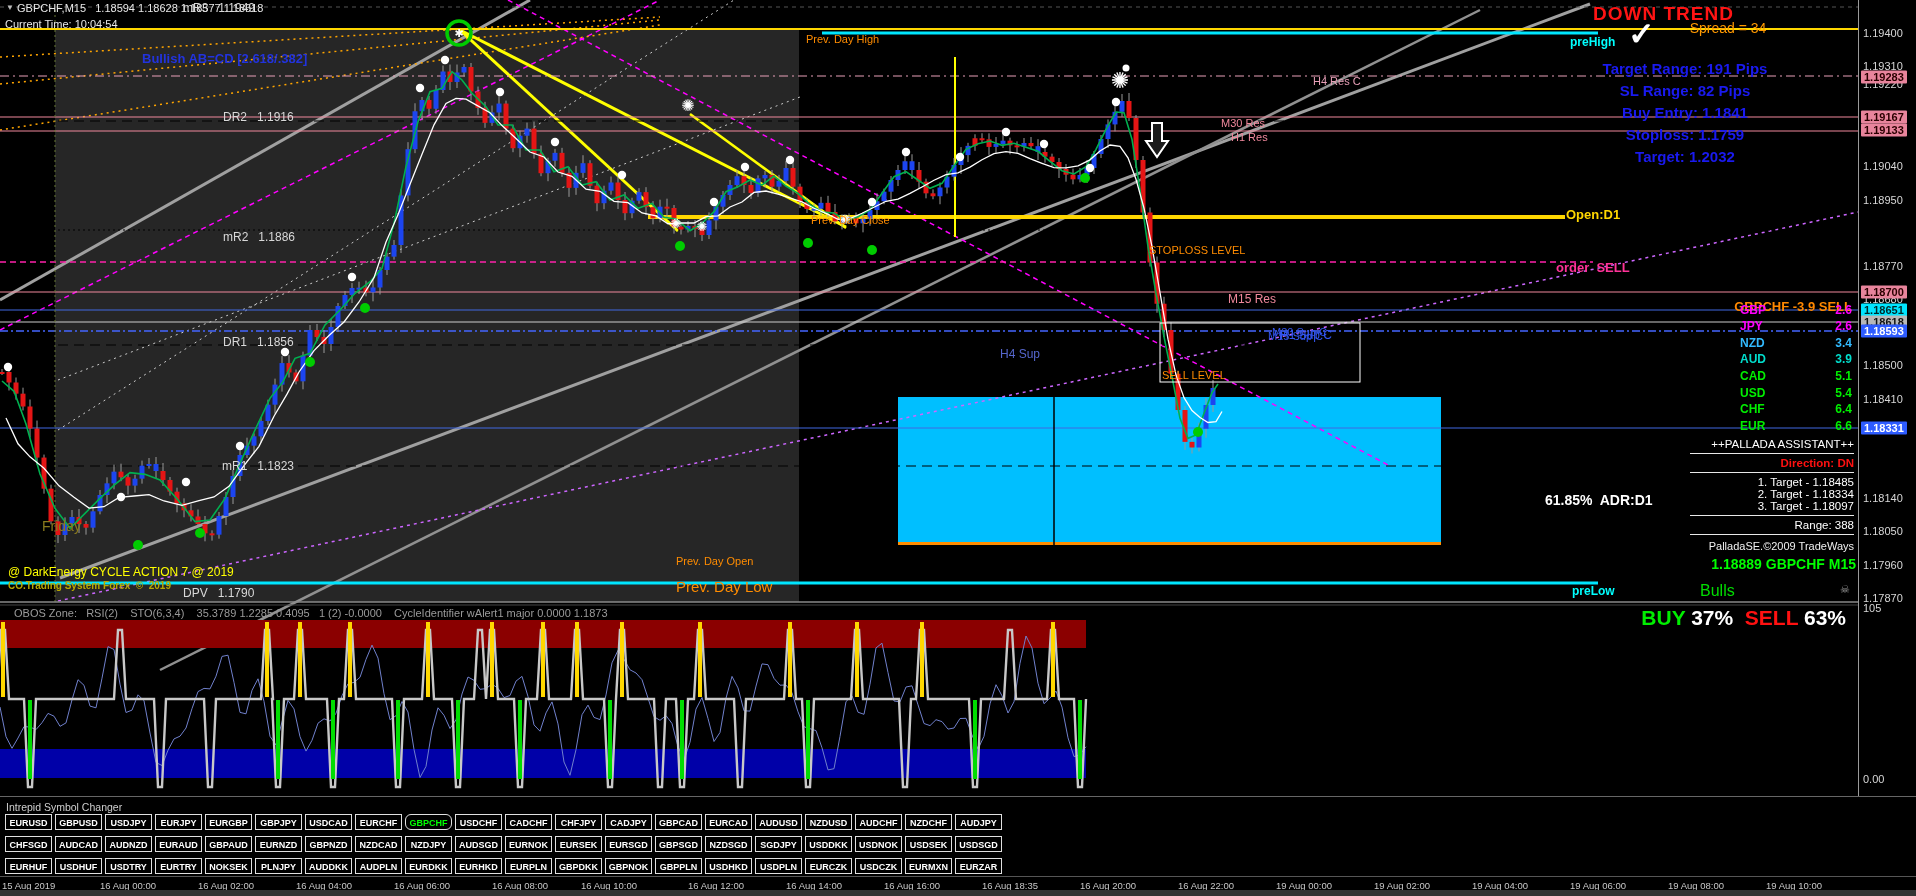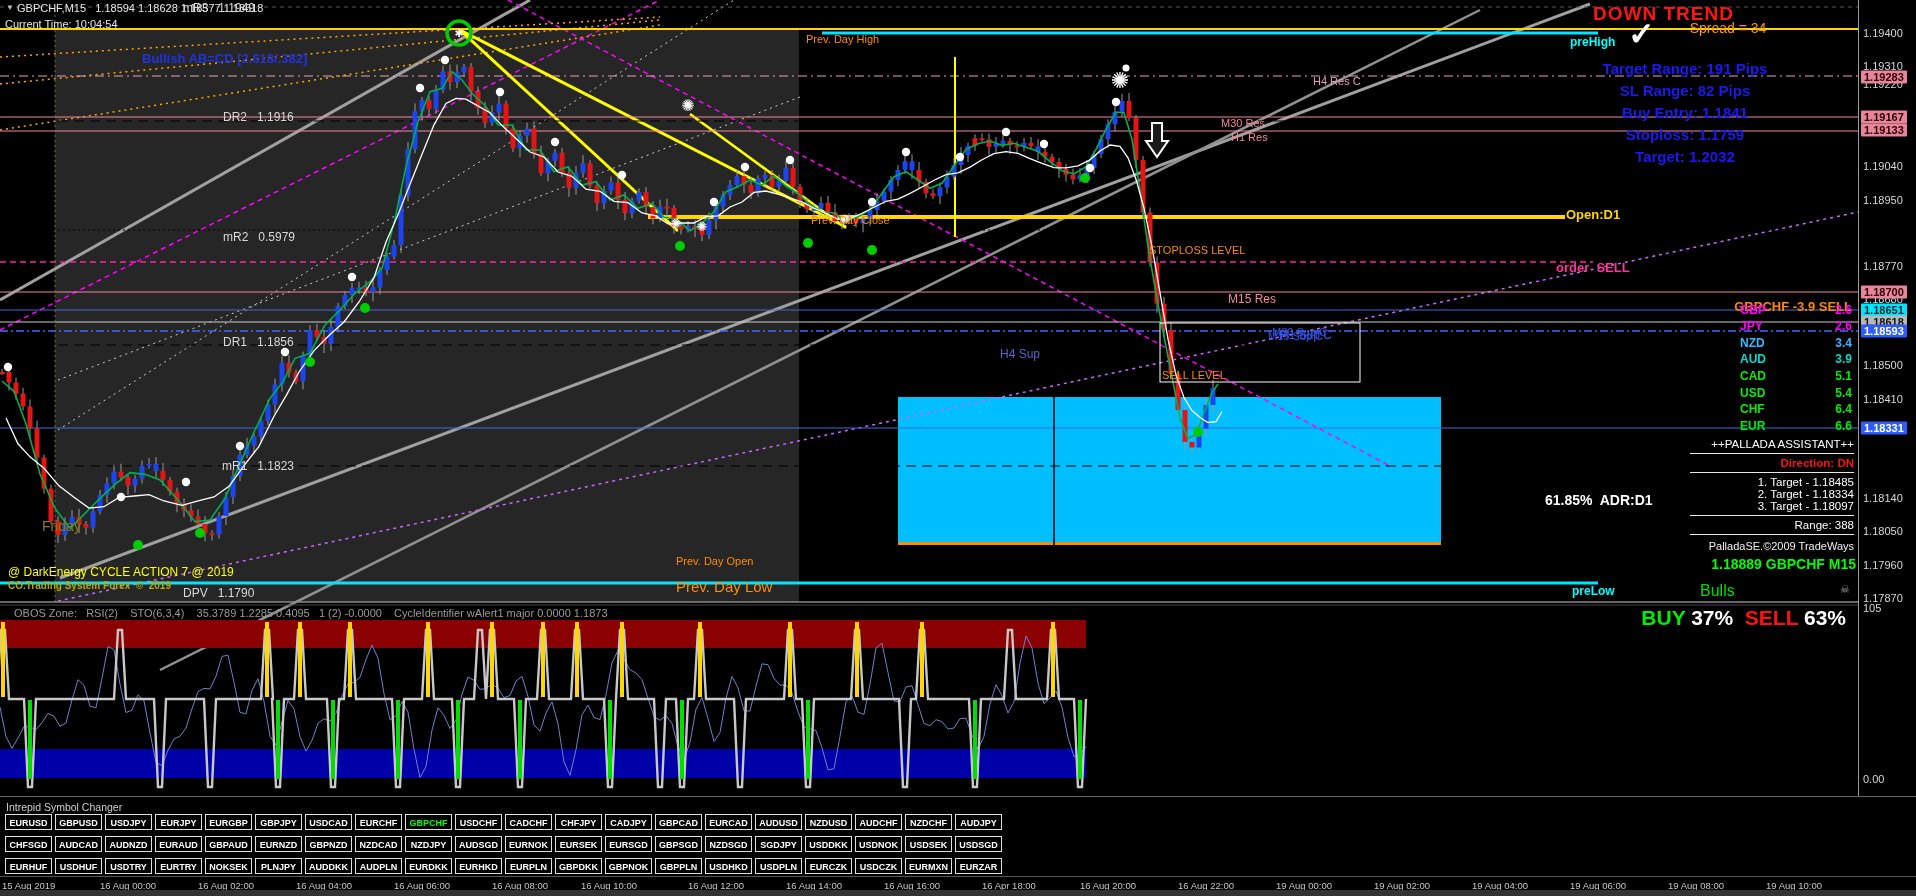--- a/index.html
+++ b/index.html
@@ -604,21 +604,21 @@
       <div class="badge" style="top: 310px; background: rgb(0, 229, 255); color: rgb(0, 42, 42);">1.18651</div>
       <div class="badge" style="top: 322px; background: rgb(184, 184, 184); color: rgb(17, 17, 17);">1.18618</div>
       <div class="badge" style="top: 331px; background: rgb(46, 92, 255); color: rgb(255, 255, 255);">1.18593</div>
       <div class="badge" style="top: 428px; background: rgb(46, 92, 255); color: rgb(255, 255, 255);">1.18331</div>
     </div>
 
   <div id="labels-layer">
       <div class="lbl" style="left: 183px; top: 2px; color: rgb(216, 216, 216); font-size: 12px; font-weight: normal;">mR3   1.1949</div>
       <div class="lbl" style="left: 142px; top: 52px; color: rgb(34, 51, 221); font-size: 13px; font-weight: bold;">Bullish AB=CD [2.618/.382]</div>
       <div class="lbl" style="left: 223px; top: 111px; color: rgb(216, 216, 216); font-size: 12px; font-weight: normal;">DR2   1.1916</div>
-      <div class="lbl" style="left: 223px; top: 231px; color: rgb(216, 216, 216); font-size: 12px; font-weight: normal;">mR2   0.5979</div>
+      <div class="lbl" style="left: 223px; top: 231px; color: rgb(216, 216, 216); font-size: 12px; font-weight: normal;">mR2   1.1886</div>
       <div class="lbl" style="left: 223px; top: 336px; color: rgb(216, 216, 216); font-size: 12px; font-weight: normal;">DR1   1.1856</div>
       <div class="lbl" style="left: 222px; top: 460px; color: rgb(216, 216, 216); font-size: 12px; font-weight: normal;">mR1   1.1823</div>
       <div class="lbl" style="left: 183px; top: 587px; color: rgb(216, 216, 216); font-size: 12px; font-weight: normal;">DPV   1.1790</div>
       <div class="lbl" style="left: 42px; top: 519px; color: rgb(138, 122, 30); font-size: 14px; font-weight: normal;">Friday</div>
       <div class="lbl" style="left: 8px; top: 566px; color: rgb(255, 255, 0); font-size: 12px; font-weight: normal;">@ DarkEnergy CYCLE ACTION 7 @ 2019</div>
       <div class="lbl" style="left: 8px; top: 581px; color: rgb(184, 168, 0); font-size: 10px; font-weight: bold;">CO.Trading System Forex  ©  2019</div>
       <div class="lbl" style="left: 806px; top: 34px; color: rgb(255, 140, 0); font-size: 11px; font-weight: normal;">Prev. Day High</div>
       <div class="lbl" style="left: 1570px; top: 36px; color: rgb(0, 255, 255); font-size: 12px; font-weight: bold;">preHigh</div>
       <div class="lbl" style="left: 1313px; top: 76px; color: rgb(232, 160, 184); font-size: 11px; font-weight: normal;">H4 Res C</div>
       <div class="lbl" style="left: 1221px; top: 118px; color: rgb(240, 136, 156); font-size: 11px; font-weight: normal;">M30 Res</div>
@@ -643,21 +643,21 @@
     <div id="sym-title">Intrepid Symbol Changer</div>
     <div class="symrow" id="symrow0" style="top:17px;">
         <div class="symbtn">EURUSD</div>
         <div class="symbtn">GBPUSD</div>
         <div class="symbtn">USDJPY</div>
         <div class="symbtn">EURJPY</div>
         <div class="symbtn">EURGBP</div>
         <div class="symbtn">GBPJPY</div>
         <div class="symbtn">USDCAD</div>
         <div class="symbtn">EURCHF</div>
-        <div class="symbtn" style="color: rgb(0, 255, 0);">GBPCHF</div>
+        <div class="symbtn" style="color: rgb(0, 255, 0); border-radius: 6px;">GBPCHF</div>
         <div class="symbtn">USDCHF</div>
         <div class="symbtn">CADCHF</div>
         <div class="symbtn">CHFJPY</div>
         <div class="symbtn">CADJPY</div>
         <div class="symbtn">GBPCAD</div>
         <div class="symbtn">EURCAD</div>
         <div class="symbtn">AUDUSD</div>
         <div class="symbtn">NZDUSD</div>
         <div class="symbtn">AUDCHF</div>
         <div class="symbtn">NZDCHF</div>
@@ -713,21 +713,21 @@
       <div class="tlabel" style="left: 2px;">15 Aug 2019</div>
       <div class="tlabel" style="left: 100px;">16 Aug 00:00</div>
       <div class="tlabel" style="left: 198px;">16 Aug 02:00</div>
       <div class="tlabel" style="left: 296px;">16 Aug 04:00</div>
       <div class="tlabel" style="left: 394px;">16 Aug 06:00</div>
       <div class="tlabel" style="left: 492px;">16 Aug 08:00</div>
       <div class="tlabel" style="left: 556px; margin-left: 25px;">16 Aug 10:00</div>
       <div class="tlabel" style="left: 688px;">16 Aug 12:00</div>
       <div class="tlabel" style="left: 786px;">16 Aug 14:00</div>
       <div class="tlabel" style="left: 884px;">16 Aug 16:00</div>
-      <div class="tlabel" style="left: 982px;">16 Apr 18:00</div>
+      <div class="tlabel" style="left: 982px;">16 Aug 18:35</div>
       <div class="tlabel" style="left: 1080px;">16 Aug 20:00</div>
       <div class="tlabel" style="left: 1178px;">16 Aug 22:00</div>
       <div class="tlabel" style="left: 1276px;">19 Aug 00:00</div>
       <div class="tlabel" style="left: 1374px;">19 Aug 02:00</div>
       <div class="tlabel" style="left: 1472px;">19 Aug 04:00</div>
       <div class="tlabel" style="left: 1570px;">19 Aug 06:00</div>
       <div class="tlabel" style="left: 1668px;">19 Aug 08:00</div>
       <div class="tlabel" style="left: 1766px;">19 Aug 10:00</div>
     </div>
   <div id="bottom-strip"></div>

